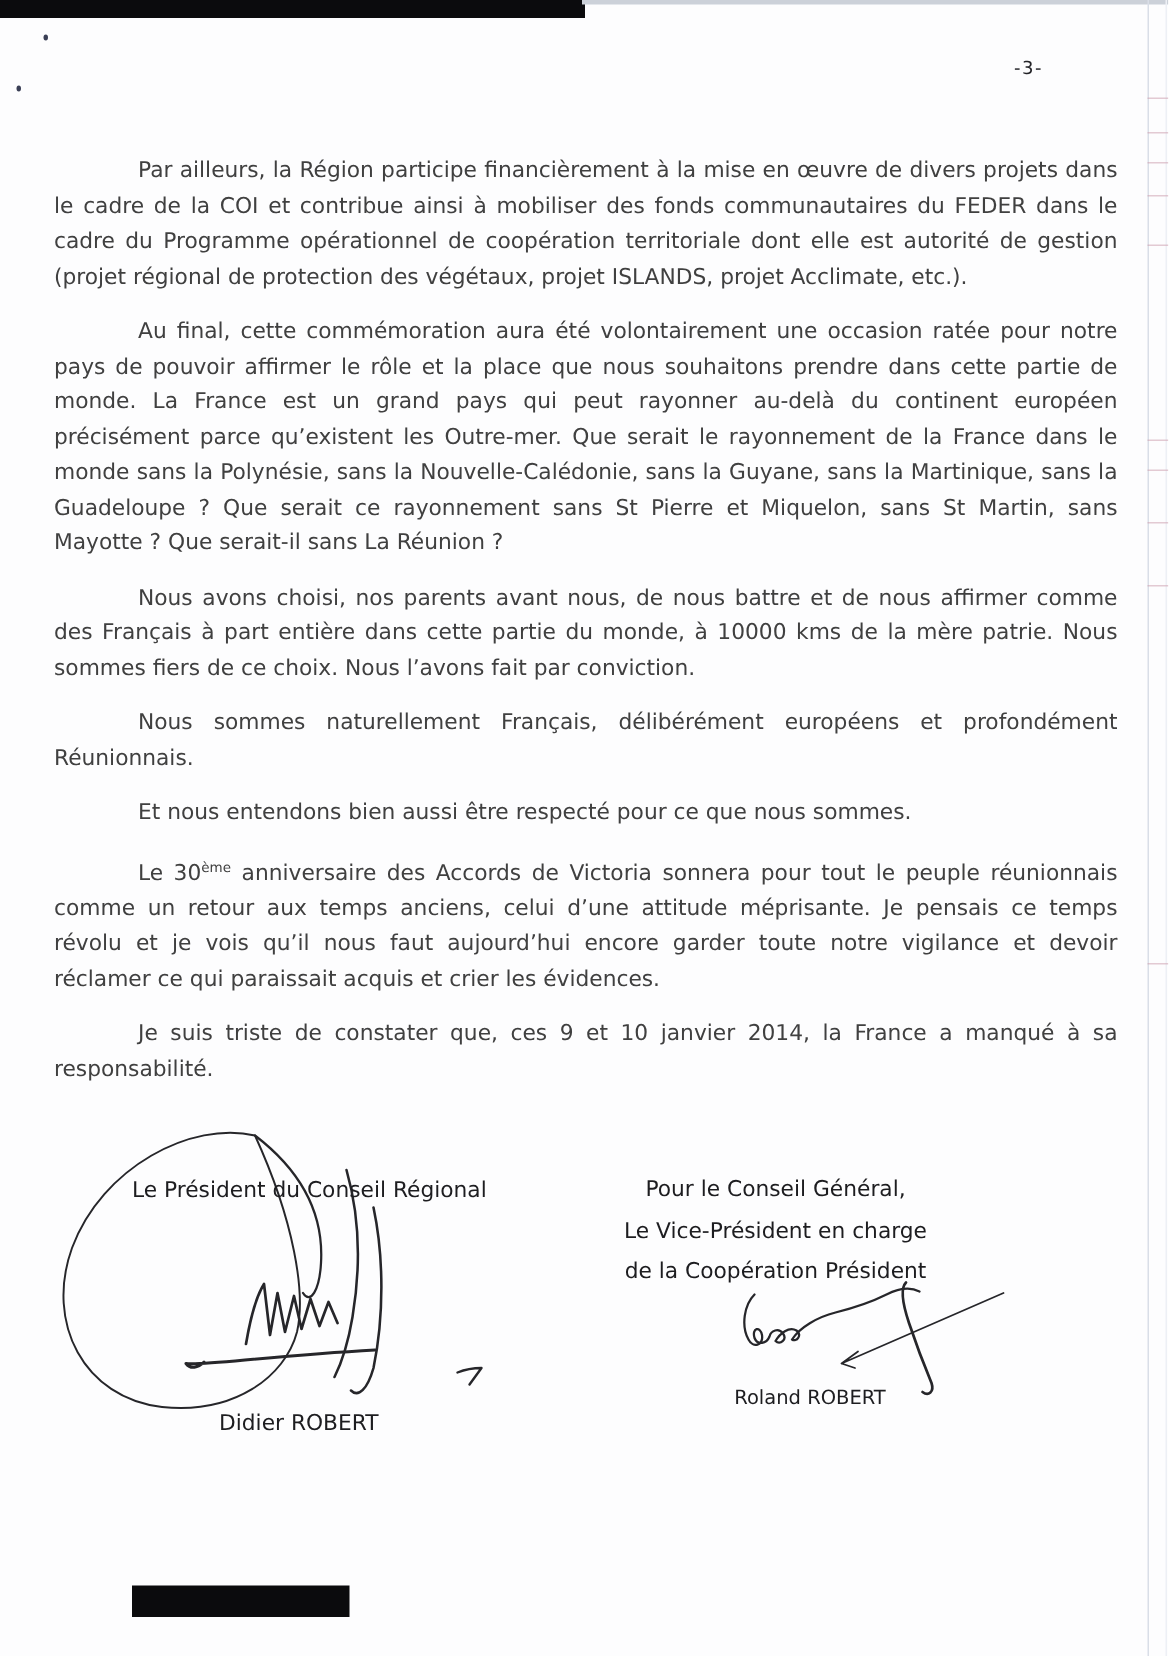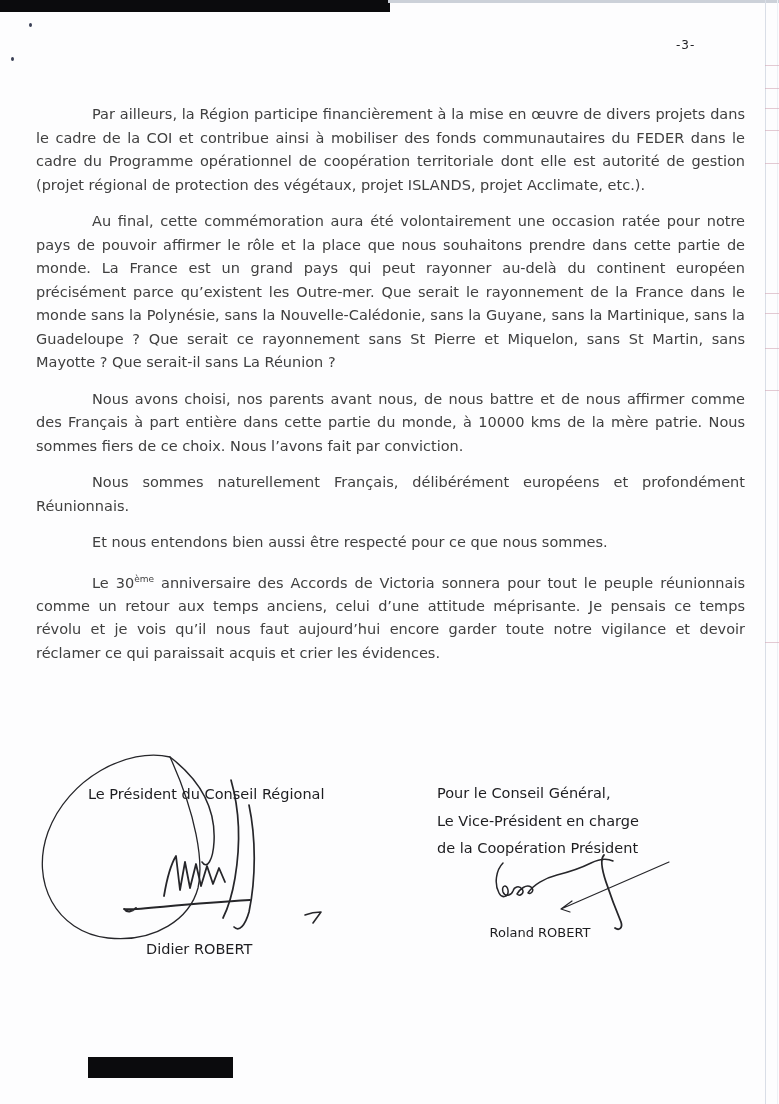--- a/index.html
+++ b/index.html
@@ -22,21 +22,21 @@
   .artifact-top-bar { position:absolute; left:0; top:0; width:390px; height:12px; background:#0b0b0d; }
   .artifact-top-line { position:absolute; left:388px; top:0; width:391px; height:3px; background:#ccd1d9; }
   .artifact-bottom-bar { position:absolute; left:88px; top:1057px; width:145px; height:21px; background:#0b0b0d; }
   .edge-vline  { position:absolute; left:765px; top:0; width:1px; height:1104px; background:#d9dee7; }
   .edge-vline2 { position:absolute; left:777px; top:0; width:1px; height:1104px; background:#edf0f5; }
   .edge-tick { position:absolute; left:765px; width:14px; height:1px; background:rgba(205,160,175,.55); }
   .speck { position:absolute; width:3px; height:4px; background:#3a3f55; border-radius:50%; }
   
   .sig-left-title  { position:absolute; left:88px;  top:786px; font-size:14.5px; white-space:nowrap; }
   .sig-left-name   { position:absolute; left:146px; top:926px; font-size:14.5px; white-space:nowrap;margin-top:15px; }
-  .sig-right-titles{ position:absolute; left:437px; top:780px; width:206px; text-align:left; font-size:14.5px; line-height:27.5px; }
+  .sig-right-titles{ position:absolute; left:414px; top:780px; width:206px; text-align:center; font-size:14.5px; line-height:27.5px; }
   .sig-right-name  { position:absolute; left:437px; top:925px; width:206px; text-align:center; font-size:13px; }
   svg.sig { position:absolute; overflow:visible; }
   svg.sig path { fill:none; stroke:#26262a; stroke-linecap:round; stroke-linejoin:round; }
 </style>
 </head>
 <body>
 
 <div class="page">
 
   <div class="artifact-top-bar"></div>
@@ -59,20 +59,21 @@
 
   <div class="page-number">-3-</div>
 
   <div class="content">
     <p>Par ailleurs, la Région participe financièrement à la mise en œuvre de divers projets dans le cadre de la COI et contribue ainsi à mobiliser des fonds communautaires du FEDER dans le cadre du Programme opérationnel de coopération territoriale dont elle est autorité de gestion (projet régional de protection des végétaux, projet ISLANDS, projet Acclimate, etc.).</p>
     <p>Au final, cette commémoration aura été volontairement une occasion ratée pour notre pays de pouvoir affirmer le rôle et la place que nous souhaitons prendre dans cette partie de monde. La France est un grand pays qui peut rayonner au-delà du continent européen précisément parce qu’existent les Outre-mer. Que serait le rayonnement de la France dans le monde sans la Polynésie, sans la Nouvelle-Calédonie, sans la Guyane, sans la Martinique, sans la Guadeloupe ? Que serait ce rayonnement sans St Pierre et Miquelon, sans St Martin, sans Mayotte ? Que serait-il sans La Réunion ?</p>
     <p>Nous avons choisi, nos parents avant nous, de nous battre et de nous affirmer comme des Français à part entière dans cette partie du monde, à 10000 kms de la mère patrie. Nous sommes fiers de ce choix. Nous l’avons fait par conviction.</p>
     <p>Nous sommes naturellement Français, délibérément européens et profondément Réunionnais.</p>
     <p>Et nous entendons bien aussi être respecté pour ce que nous sommes.</p>
     <p><span>Le 30</span><sup>ème</sup><span> anniversaire des Accords de Victoria sonnera pour tout le peuple réunionnais comme un retour aux temps anciens, celui d’une attitude méprisante. Je pensais ce temps révolu et je vois qu’il nous faut aujourd’hui encore garder toute notre vigilance et devoir réclamer ce qui paraissait acquis et crier les évidences.</span></p>
+    <p>Je suis triste de constater que, ces 9 et 10 janvier 2014, la France a manqué à sa responsabilité.</p>
   </div>
 
   <svg class="sig" style="left:28px; top:750px;" width="300" height="195" viewBox="0 0 300 195">
     <path d="M142 7 C 100 -3 40 28 20 82 C 2 132 28 182 80 188 C 128 193 162 168 170 138 C 176 112 168 64 142 7 Z" stroke-width="1.3"></path>
     <path d="M142 7 C 172 30 188 58 186 92 C 185 110 179 120 174 112" stroke-width="1.5"></path>
     <path d="M203 30 C 211 58 213 92 207 128 C 204 146 199 160 195 168" stroke-width="1.7"></path>
     <path d="M221 55 C 228 88 228 128 221 162 C 217 176 211 182 206 177" stroke-width="1.7"></path>
     <path d="M136 146 C 139 128 143 114 148 106 L152 140 L157 112 L162 138 L168 114 L173 136 L179 116 L185 134 L191 118 L197 132" stroke-width="1.8"></path>
     <path d="M108 158 C 104 162 99 163 96 159 C 104 161 150 154 222 150" stroke-width="2"></path>
   </svg>

